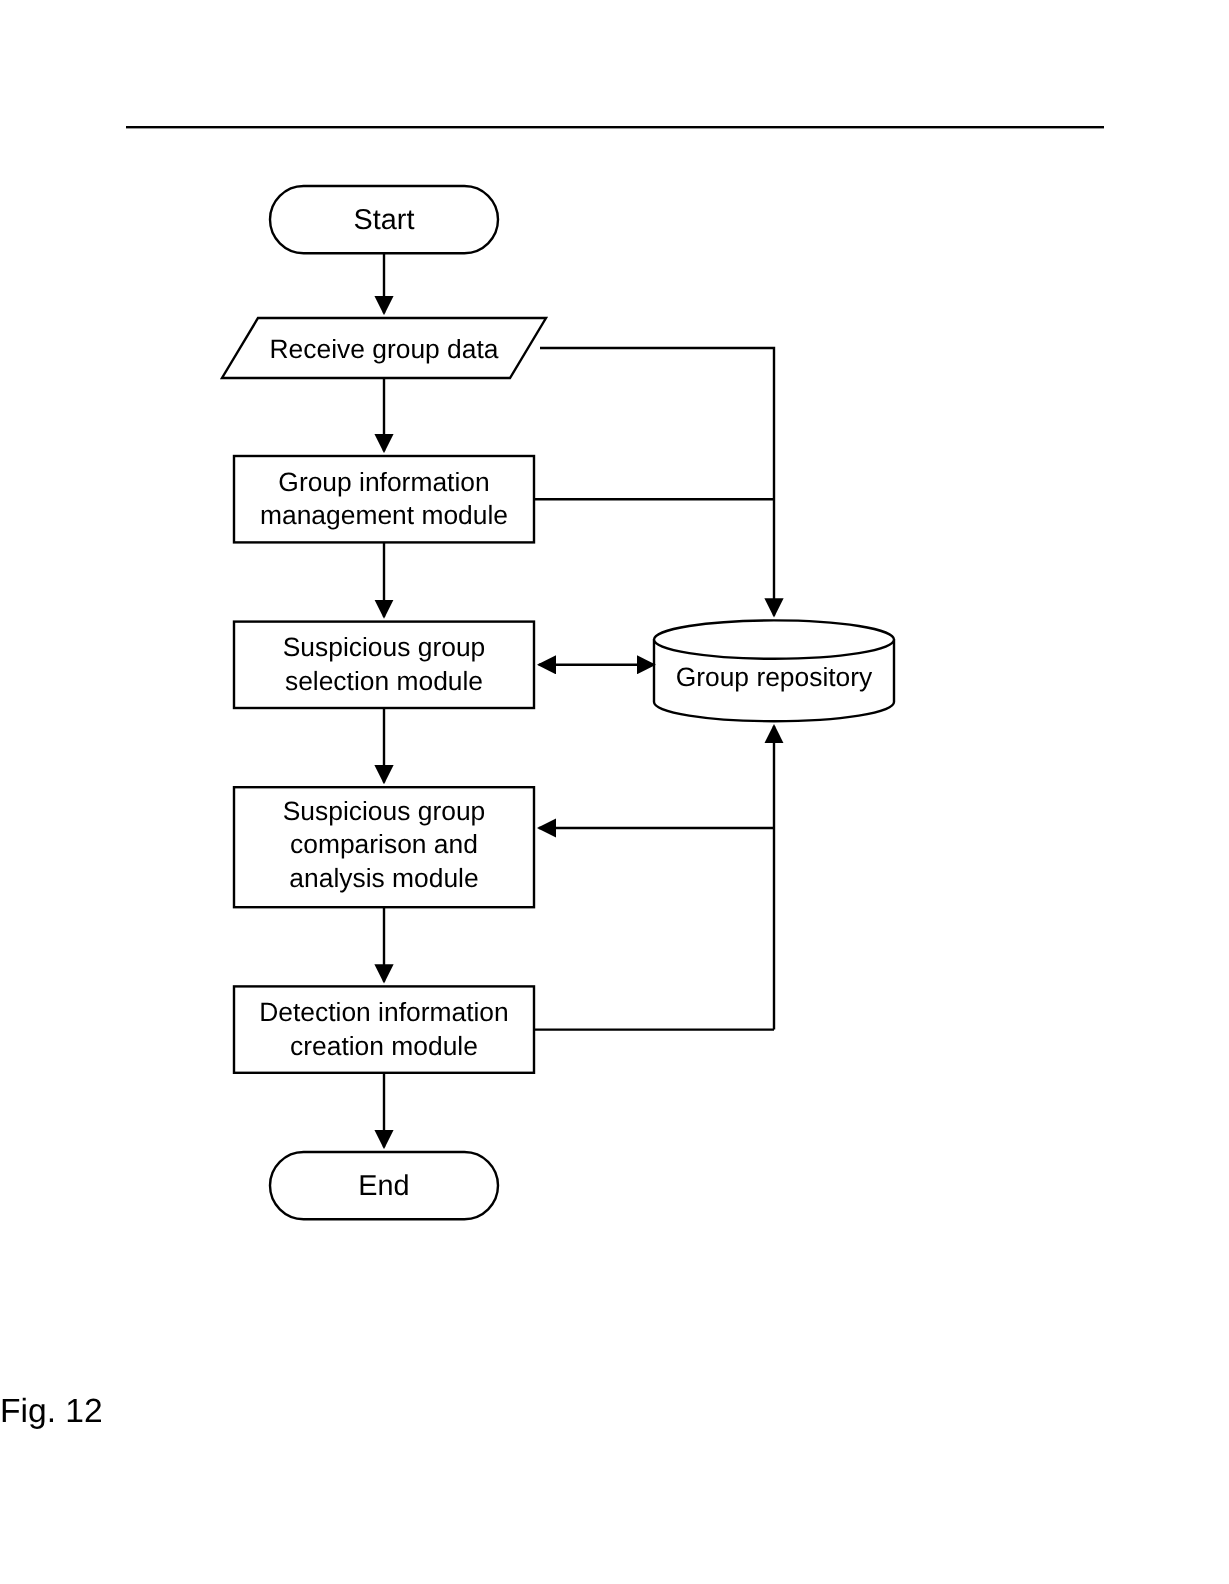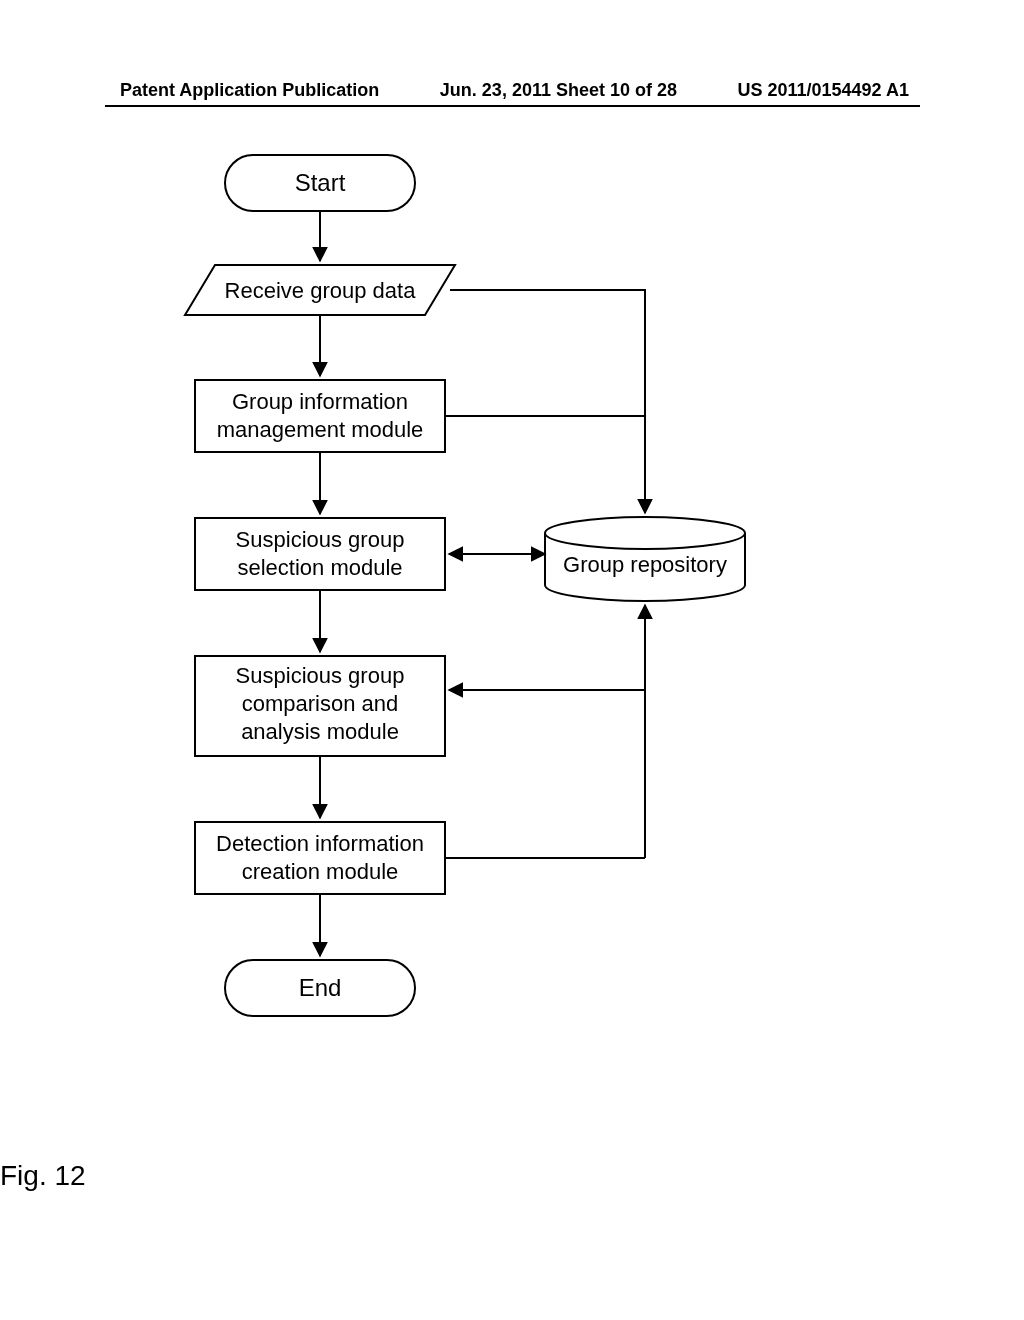--- a/index.html
+++ b/index.html
@@ -54,25 +54,20 @@
   text {
     font-family: Arial, Helvetica, sans-serif;
     fill: #000;
   }
 </style>
 </head>
 <body>
 
 <div class="page">
 
-  <div class="header">
-    <span>Patent Application Publication</span>
-    <span>Jun. 23, 2011  Sheet 10 of 28</span>
-    <span>US 2011/0154492 A1</span>
-  </div>
   <div class="header-rule"></div>
 
   <div class="diagram">
     <svg width="1024" height="1000" viewBox="0 0 1024 1000">
       <defs>
         <marker id="arrow" viewBox="0 0 10 10" refX="9" refY="5" markerWidth="8" markerHeight="8" orient="auto-start-reverse">
           <path d="M 0 0 L 10 5 L 0 10 z" fill="#000"></path>
         </marker>
       </defs>
 

